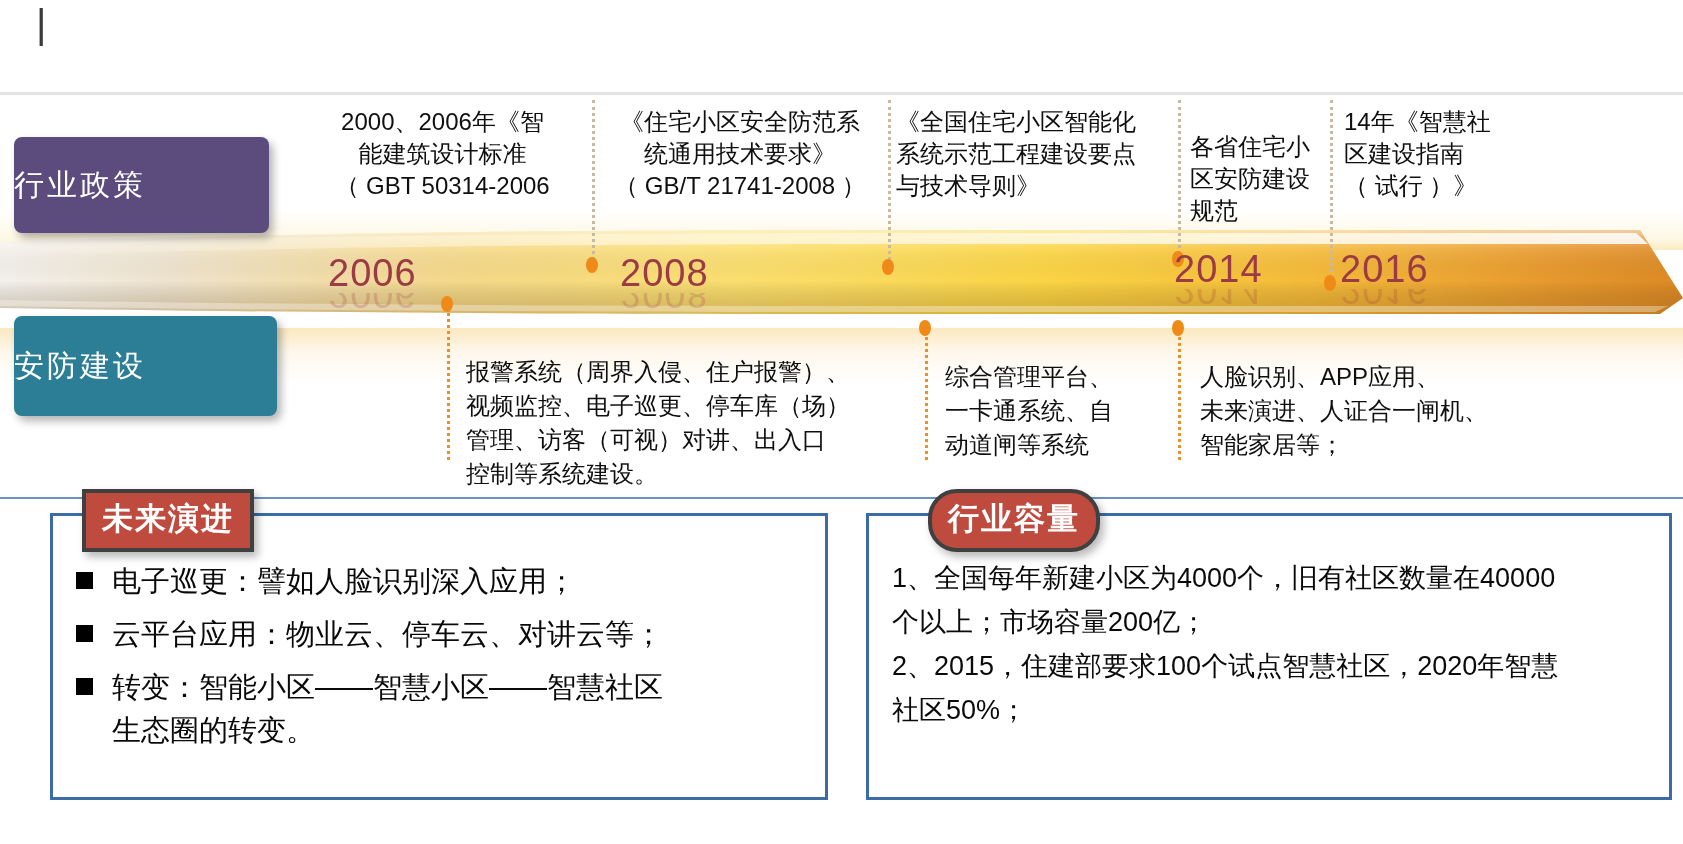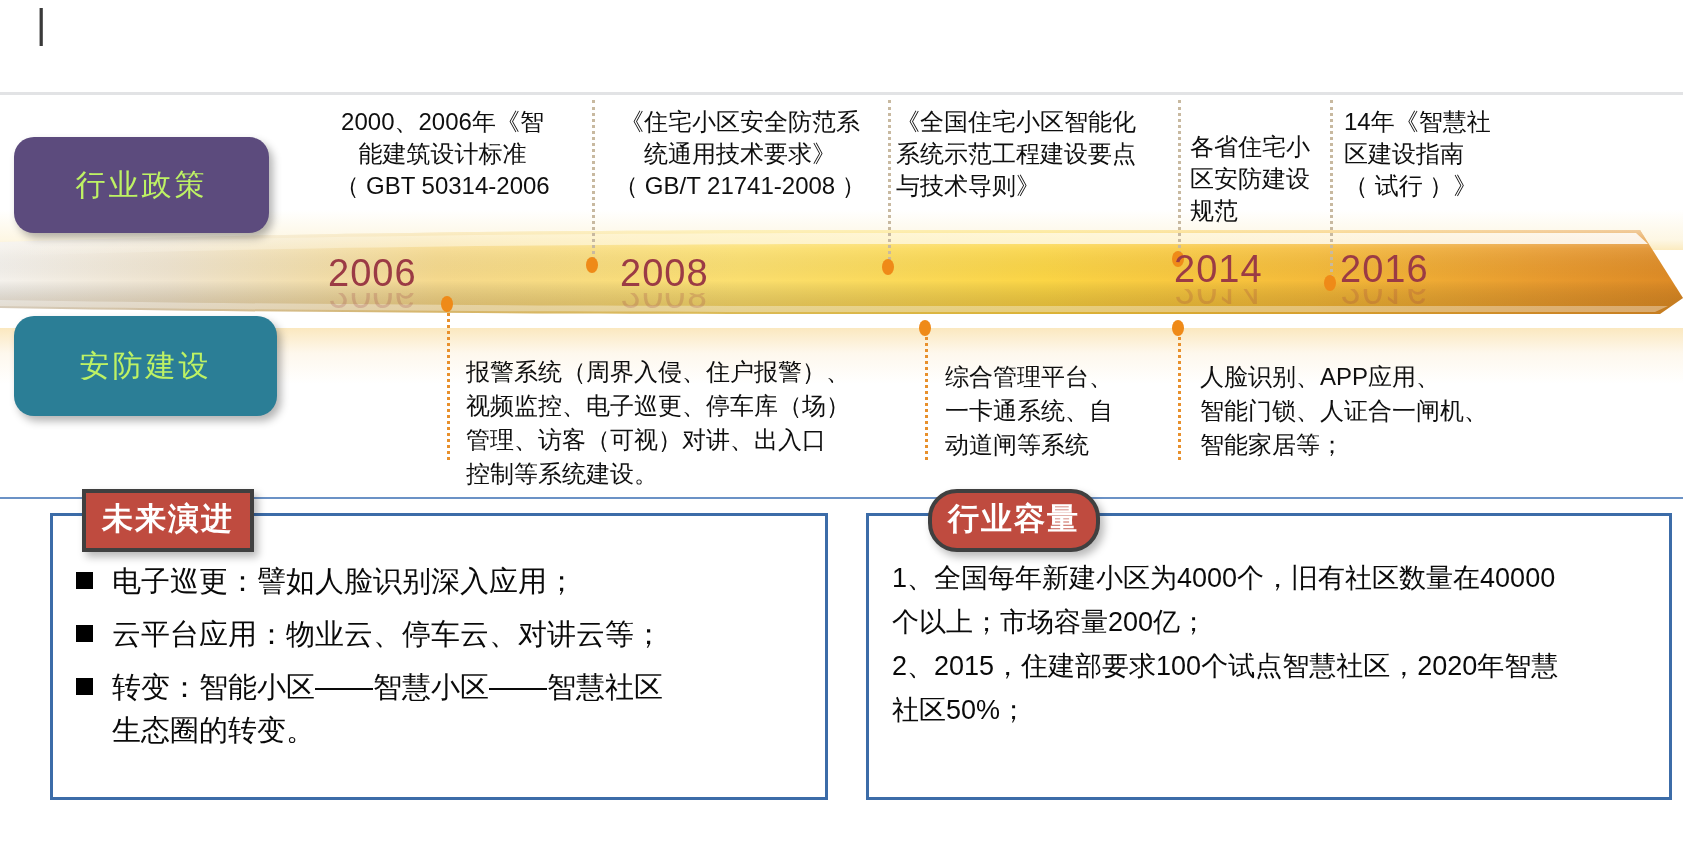--- a/index.html
+++ b/index.html
@@ -86,25 +86,24 @@
   }
   .halo-bot {
     top: 328px;
     height: 56px;
     background: linear-gradient(to bottom, rgba(250,228,180,0.85) 0%, rgba(253,243,225,0.6) 45%, rgba(255,255,255,0) 100%);
   }
 
   
   .pill {
     position: absolute;
-    border-radius: 20px;
+    border-radius: 8px;
     display: flex;
     align-items: center;
-    justify-content: center;
-    color: #bef264;
+    color: #ffffff;
     font-size: 30px;
     letter-spacing: 3px;
     box-shadow: 4px 5px 9px rgba(0,0,0,0.30);
   }
   .pill-policy {
     left: 14px;
     top: 137px;
     width: 255px;
     height: 96px;
     background: #5c4b7d;
@@ -331,21 +330,21 @@
 <div class="tdot" style="left:1172px; top:320px;"></div>
 
 <div class="sec-col" style="left:466px; top:355px; width:450px;">报警系统（周界入侵、住户报警）、
 视频监控、电子巡更、停车库（场）
 管理、访客（可视）对讲、出入口
 控制等系统建设。</div>
 <div class="sec-col" style="left:945px; top:360px; width:225px;">综合管理平台、
 一卡通系统、自
 动道闸等系统</div>
 <div class="sec-col" style="left:1200px; top:360px; width:440px;">人脸识别、APP应用、
-智能门锁、人证合一闸机、
+未来演进、人证合一闸机、
 智能家居等；</div>
 
 <div class="divider-mid"></div>
 
 <div class="box box-left"></div>
 <div class="box-tag tag-left">未来演进</div>
 
 <div class="bullet-list">
   <div class="bullet-item">
     <span class="bullet-mark"></span>

